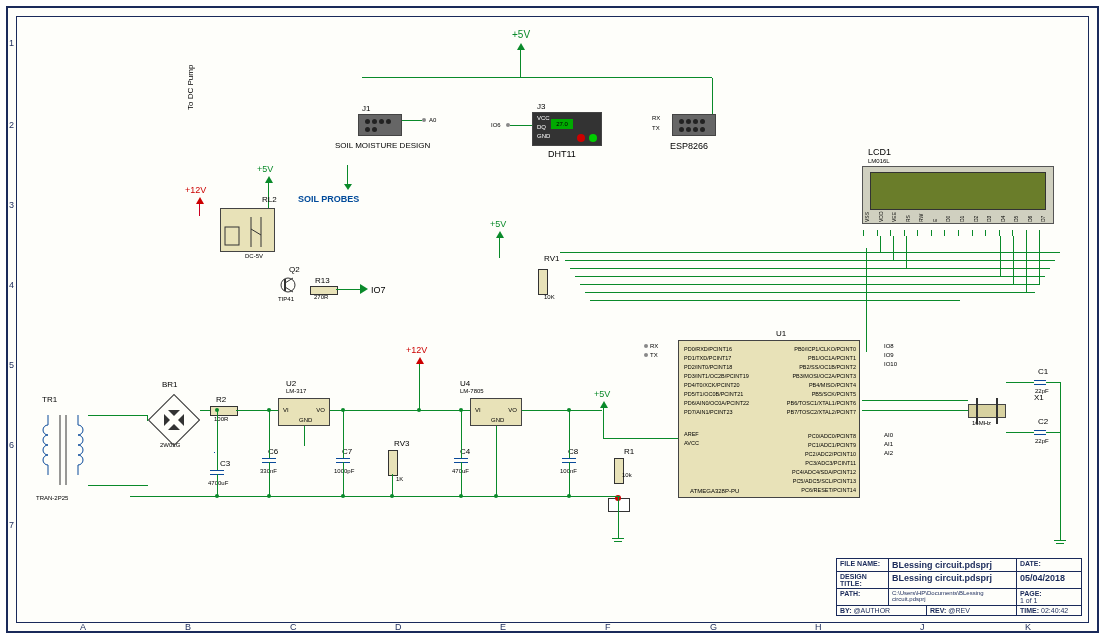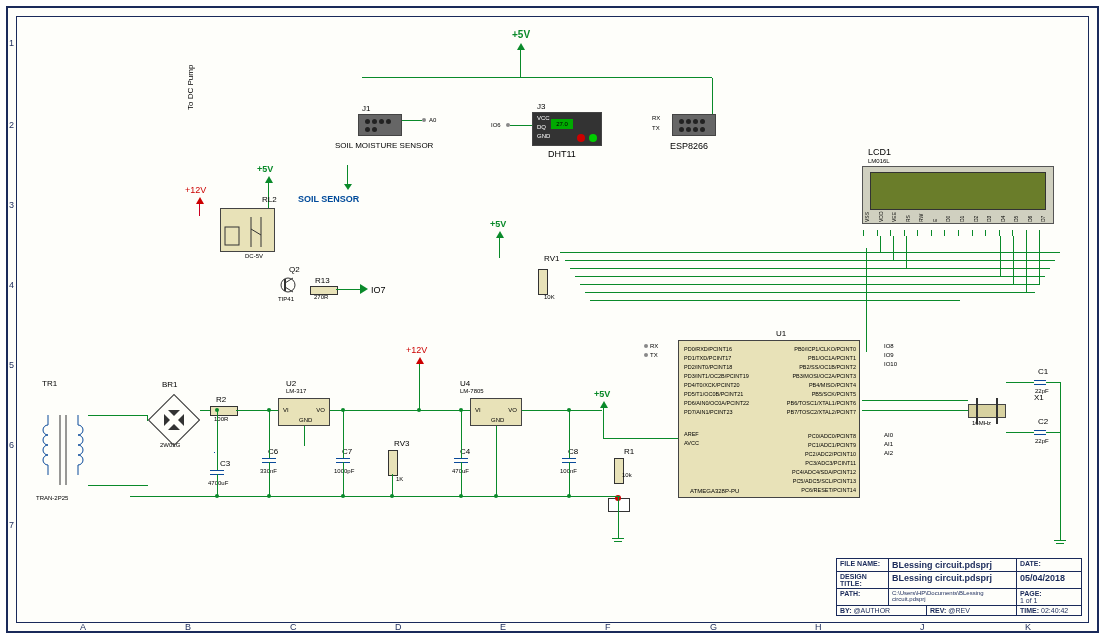--- a/index.html
+++ b/index.html
@@ -7,21 +7,21 @@
 .frame-outer{position:absolute;left:6px;top:6px;right:6px;bottom:6px;border:2px solid #1a2a5a;background:#fefefa}
 .frame-inner{position:absolute;left:16px;top:16px;right:16px;bottom:16px;border:1px solid #1a2a5a}
 .ruler-cell{position:absolute;color:#1a2a5a;font-size:9px}
 .wire{position:absolute;background:#0a8a2a}
 .comp-box{position:absolute;border:1px solid #444;background:#f8f6d8;box-sizing:border-box}
 .comp-fill-tan{background:#e8e2b8}
 .label{position:absolute;font-size:8px;color:#000;white-space:nowrap;line-height:1}
 .label-sm{font-size:6px}
 .label-red{color:#c00}
 .label-blue{color:#004a9a;font-weight:bold}
-.label-green{color:#0a8a2a;font-weight:bold}
+.label-green{color:#0a8a2a;font-weight:normal}
 .pin-dot{position:absolute;width:4px;height:4px;border-radius:50%;background:#0a8a2a;transform:translate(-50%,-50%)}
 .arrow-up{position:absolute;width:0;height:0;border-left:4px solid transparent;border-right:4px solid transparent;border-bottom:7px solid #0a8a2a;transform:translateX(-50%)}
 .gnd{position:absolute}
 .gnd::before{content:"";position:absolute;left:-6px;top:0;width:12px;height:1px;background:#0a8a2a}
 .gnd::after{content:"";position:absolute;left:-4px;top:3px;width:8px;height:1px;background:#0a8a2a;box-shadow:2px 3px 0 -2px #0a8a2a}
 .lcd-screen{position:absolute;background:#6a7d2a;border:1px solid #333}
 .lcd-outer{position:absolute;background:#d0d0c0;border:1px solid #555}
 .title-block{position:absolute;border:1px solid #1a2a5a;background:#fefefa;font-size:7px;color:#1a2a5a}
 .tb-row{display:flex;border-bottom:1px solid #1a2a5a}
 .tb-row:last-child{border-bottom:none}
@@ -78,21 +78,21 @@
     <svg width="55" height="44" style="position:absolute;left:0;top:0">
       <rect x="4" y="18" width="14" height="18" fill="none" stroke="#333"></rect>
       <line x1="30" y1="8" x2="30" y2="38" stroke="#333"></line>
       <line x1="40" y1="8" x2="40" y2="38" stroke="#333"></line>
       <line x1="30" y1="20" x2="40" y2="26" stroke="#333"></line>
     </svg>
   </div>
   <div class="label" style="left:262px;top:196px">RL2</div>
   <div class="label label-sm" style="left:245px;top:253px">DC-5V</div>
 
-  <div class="label label-blue" style="left:298px;top:195px;font-size:9px">SOIL SENSOR</div>
+  <div class="label label-blue" style="left:298px;top:195px;font-size:9px">SOIL PROBES</div>
   <div class="triangle-d" style="left:348px;top:184px;border-top-color:#0a8a2a"></div>
   <div class="wire" style="left:347px;top:165px;width:1px;height:19px"></div>
 
   <div class="label" style="left:289px;top:266px">Q2</div>
   <div style="position:absolute;left:280px;top:275px;width:16px;height:20px">
     <svg width="16" height="20">
         <circle cx="8" cy="10" r="7" fill="none" stroke="#333"></circle>
         <line x1="5" y1="4" x2="5" y2="16" stroke="#333" stroke-width="2"></line>
         <line x1="5" y1="8" x2="13" y2="3" stroke="#333"></line>
         <line x1="5" y1="12" x2="13" y2="17" stroke="#333"></line>
@@ -114,21 +114,21 @@
         <div style="width:5px;height:5px;background:#222;border-radius:50%"></div>
         <div style="width:5px;height:5px;background:#222;border-radius:50%"></div>
         <div style="width:5px;height:5px;background:#222;border-radius:50%"></div>
         <div style="width:5px;height:5px;background:#222;border-radius:50%"></div>
         <div style="width:5px;height:5px;background:#222;border-radius:50%"></div>
     </div>
   </div>
   <div class="wire" style="left:402px;top:120px;width:20px;height:1px"></div>
   <div class="pin-dot" style="left:424px;top:120px;background:#888"></div>
   <div class="label label-sm" style="left:429px;top:117px">A0</div>
-  <div class="label" style="left:335px;top:142px;font-size:8px">SOIL MOISTURE SENSOR</div>
+  <div class="label" style="left:335px;top:142px;font-size:8px">SOIL MOISTURE DESIGN</div>
 
   <div class="label" style="left:537px;top:103px">J3</div>
   <div class="comp-box" style="left:532px;top:112px;width:70px;height:34px;background:#333">
     <div class="label label-sm" style="left:4px;top:2px;color:#fff">VCC</div>
     <div class="label label-sm" style="left:4px;top:11px;color:#fff">DQ</div>
     <div class="label label-sm" style="left:4px;top:20px;color:#fff">GND</div>
     <div style="position:absolute;right:28px;top:6px;width:22px;height:10px;background:#0a0;color:#000;font-size:6px;text-align:center;line-height:10px">27.0</div>
     <div style="position:absolute;right:4px;bottom:3px;width:8px;height:8px;border-radius:50%;background:#0c0"></div>
     <div style="position:absolute;right:16px;bottom:3px;width:8px;height:8px;border-radius:50%;background:#c00"></div>
   </div>
@@ -296,21 +296,21 @@
 
   <div class="wire" style="left:862px;top:400px;width:106px;height:1px"></div>
   <div class="wire" style="left:862px;top:410px;width:106px;height:1px"></div>
   <div class="wire" style="left:1006px;top:382px;width:28px;height:1px"></div>
   <div class="wire" style="left:1006px;top:432px;width:28px;height:1px"></div>
   <div class="wire" style="left:1060px;top:382px;width:1px;height:158px"></div>
   <div class="wire" style="left:1046px;top:382px;width:14px;height:1px"></div>
   <div class="wire" style="left:1046px;top:432px;width:14px;height:1px"></div>
   <div class="gnd" style="left:1060px;top:540px"></div>
 
-  <div class="label" style="left:42px;top:380px">TR1</div>
+  <div class="label" style="left:42px;top:396px">TR1</div>
   <div style="position:absolute;left:38px;top:410px;width:50px;height:80px">
     <svg width="50" height="80">
       <path d="M10 5 v10 a5 5 0 0 0 0 10 a5 5 0 0 0 0 10 a5 5 0 0 0 0 10 a5 5 0 0 0 0 10 v10" fill="none" stroke="#0a4a9a"></path>
       <path d="M40 5 v10 a5 5 0 0 1 0 10 a5 5 0 0 1 0 10 a5 5 0 0 1 0 10 a5 5 0 0 1 0 10 v10" fill="none" stroke="#0a4a9a"></path>
       <line x1="22" y1="5" x2="22" y2="75" stroke="#333"></line>
       <line x1="28" y1="5" x2="28" y2="75" stroke="#333"></line>
     </svg>
   </div>
   <div class="label label-sm" style="left:36px;top:495px">TRAN-2P25</div>
 

